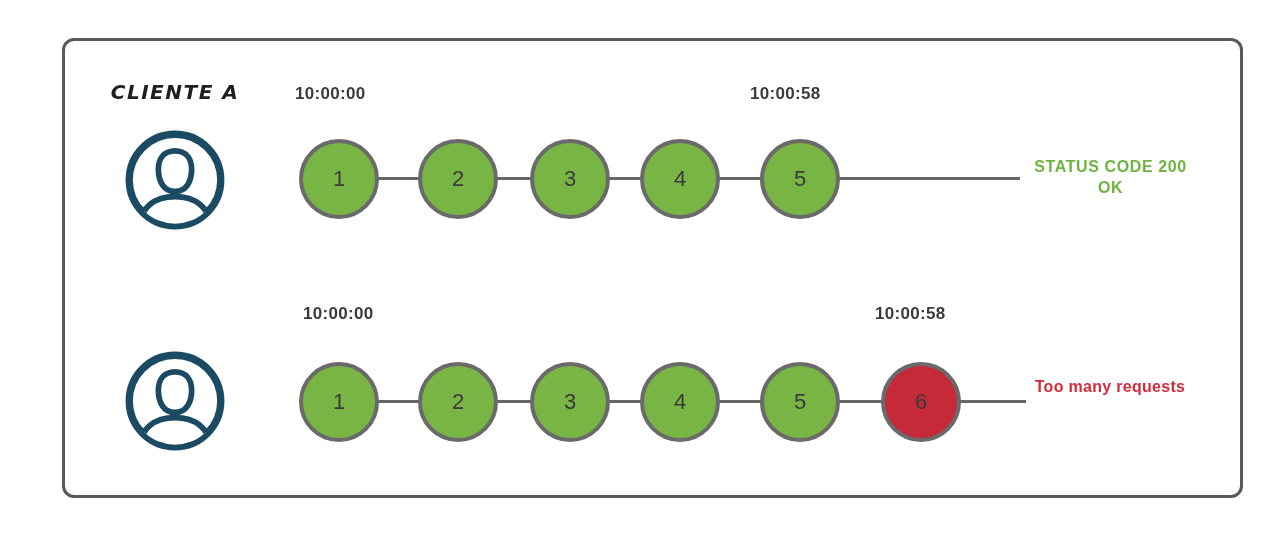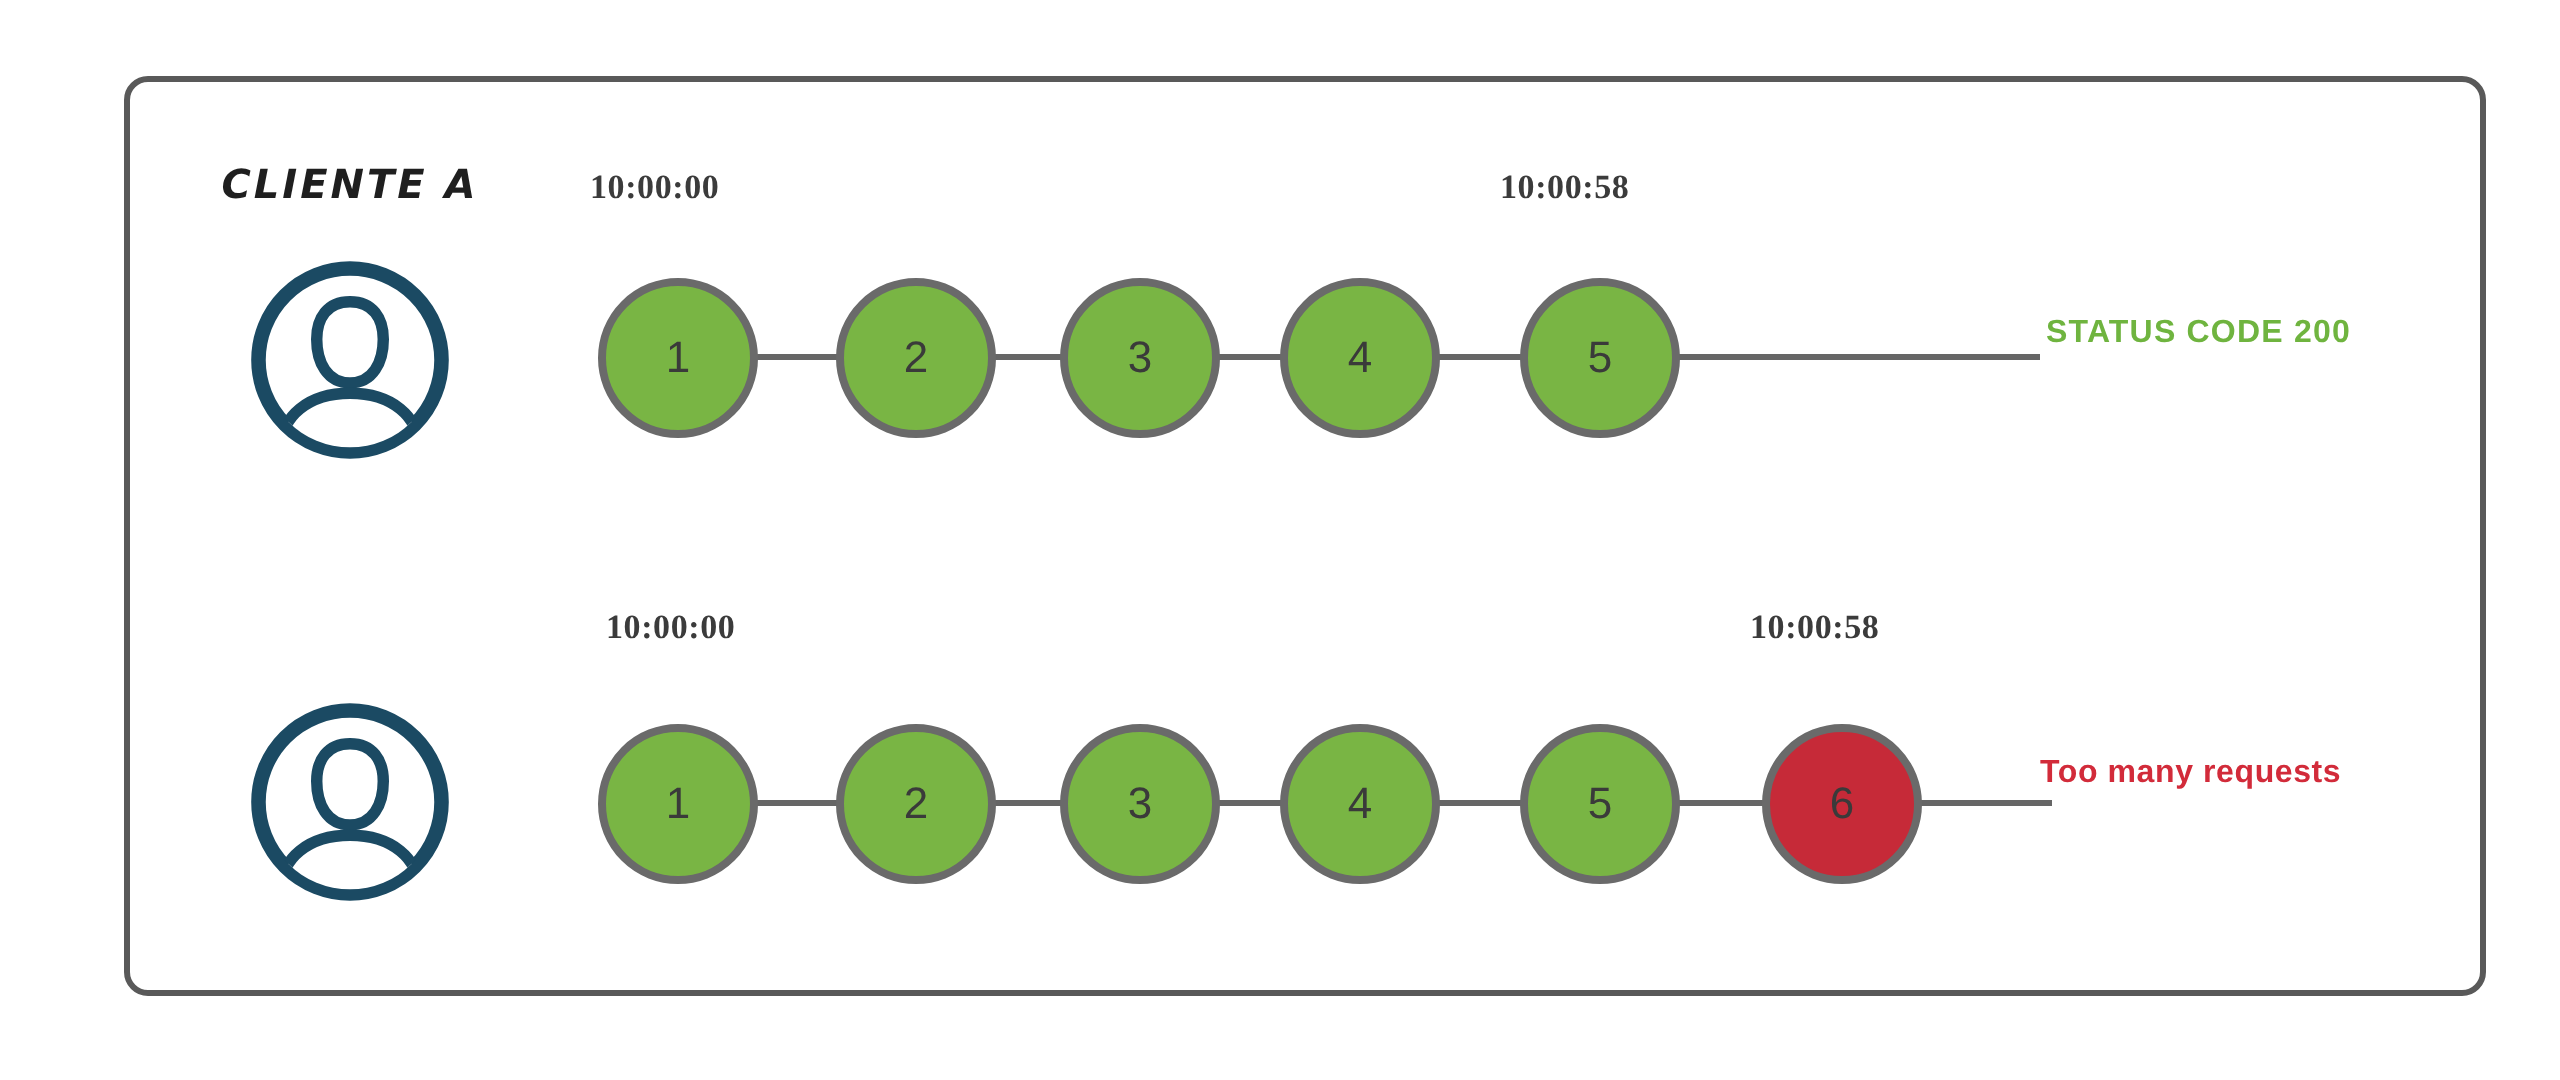--- a/index.html
+++ b/index.html
@@ -31,21 +31,20 @@
     letter-spacing: 1.5px;
     color: #1f1f1f;
   }
   .avatar { position: absolute; }
   .timestamp {
     position: absolute;
     font-weight: bold;
     font-size: 17px;
     color: #3b3b3b;
     letter-spacing: 0.3px;
-    font-family: Liberation Serif, serif;
   }
   .tl-line {
     position: absolute;
     height: 3px;
     background: #666666;
     z-index: 1;
   }
   .node {
     position: absolute;
     width: 72px; height: 72px;
@@ -56,21 +55,21 @@
     align-items: center;
     justify-content: center;
     font-size: 22px;
     color: #3a3a3a;
     z-index: 2;
   }
   .node.ok { background: #79b544; }
   .node.blocked { background: #c62a38; }
   .status {
     position: absolute;
-    text-align: left;
+    text-align: center;
     font-weight: bold;
     font-size: 16px;
     line-height: 21px;
     letter-spacing: 0.6px;
   }
   .status.green { color: #6fb43f; }
   .status.red { color: #d22b3a; }
   .status .msg2 { font-size: 16px; line-height: 19px; letter-spacing: 0.3px; }
 </style>
 </head>
@@ -101,20 +100,21 @@
   <div class="tl-line" style="left:339px; top:177px; width:681px;"></div>
 
   <div class="node ok" style="left:299px; top:139px;">1</div>
   <div class="node ok" style="left:418px; top:139px;">2</div>
   <div class="node ok" style="left:530px; top:139px;">3</div>
   <div class="node ok" style="left:640px; top:139px;">4</div>
   <div class="node ok" style="left:760px; top:139px;">5</div>
 
   <div class="status green" style="left:1023px; top:156px; width:175px;">
     <div>STATUS CODE 200</div>
+    <div>OK</div>
   </div>
 
 
   <svg class="avatar" style="left:123px; top:349px;" width="104" height="104" viewBox="0 0 100 100">
     <defs>
         <clipPath id="avclip-b">
           <circle cx="50" cy="50" r="42"></circle>
         </clipPath>
       </defs>
     <circle cx="50" cy="50" r="44" fill="#ffffff" stroke="#1b4a63" stroke-width="7"></circle>

